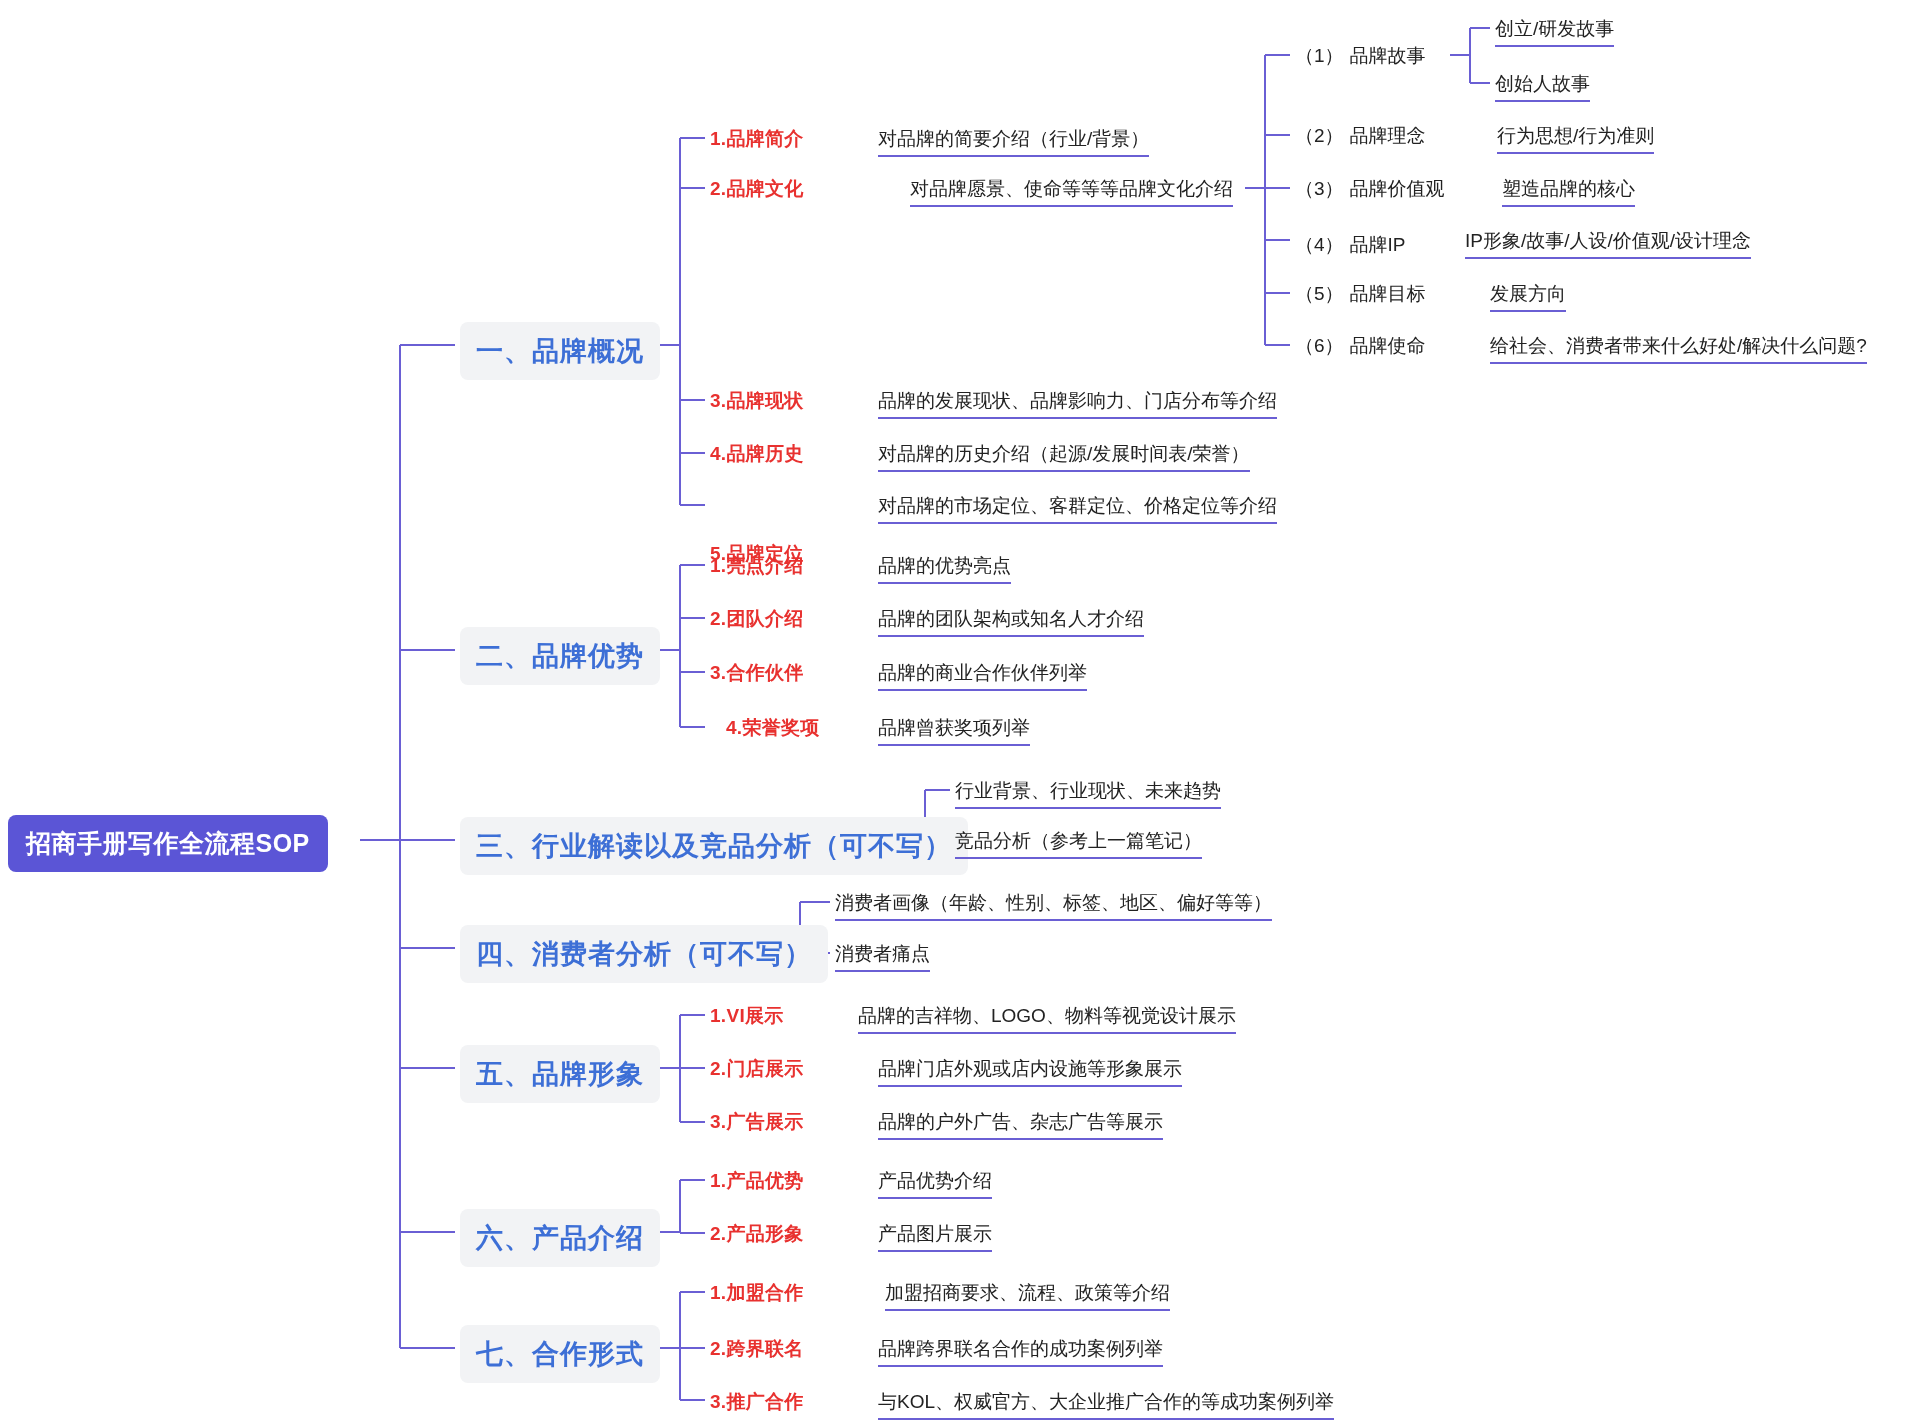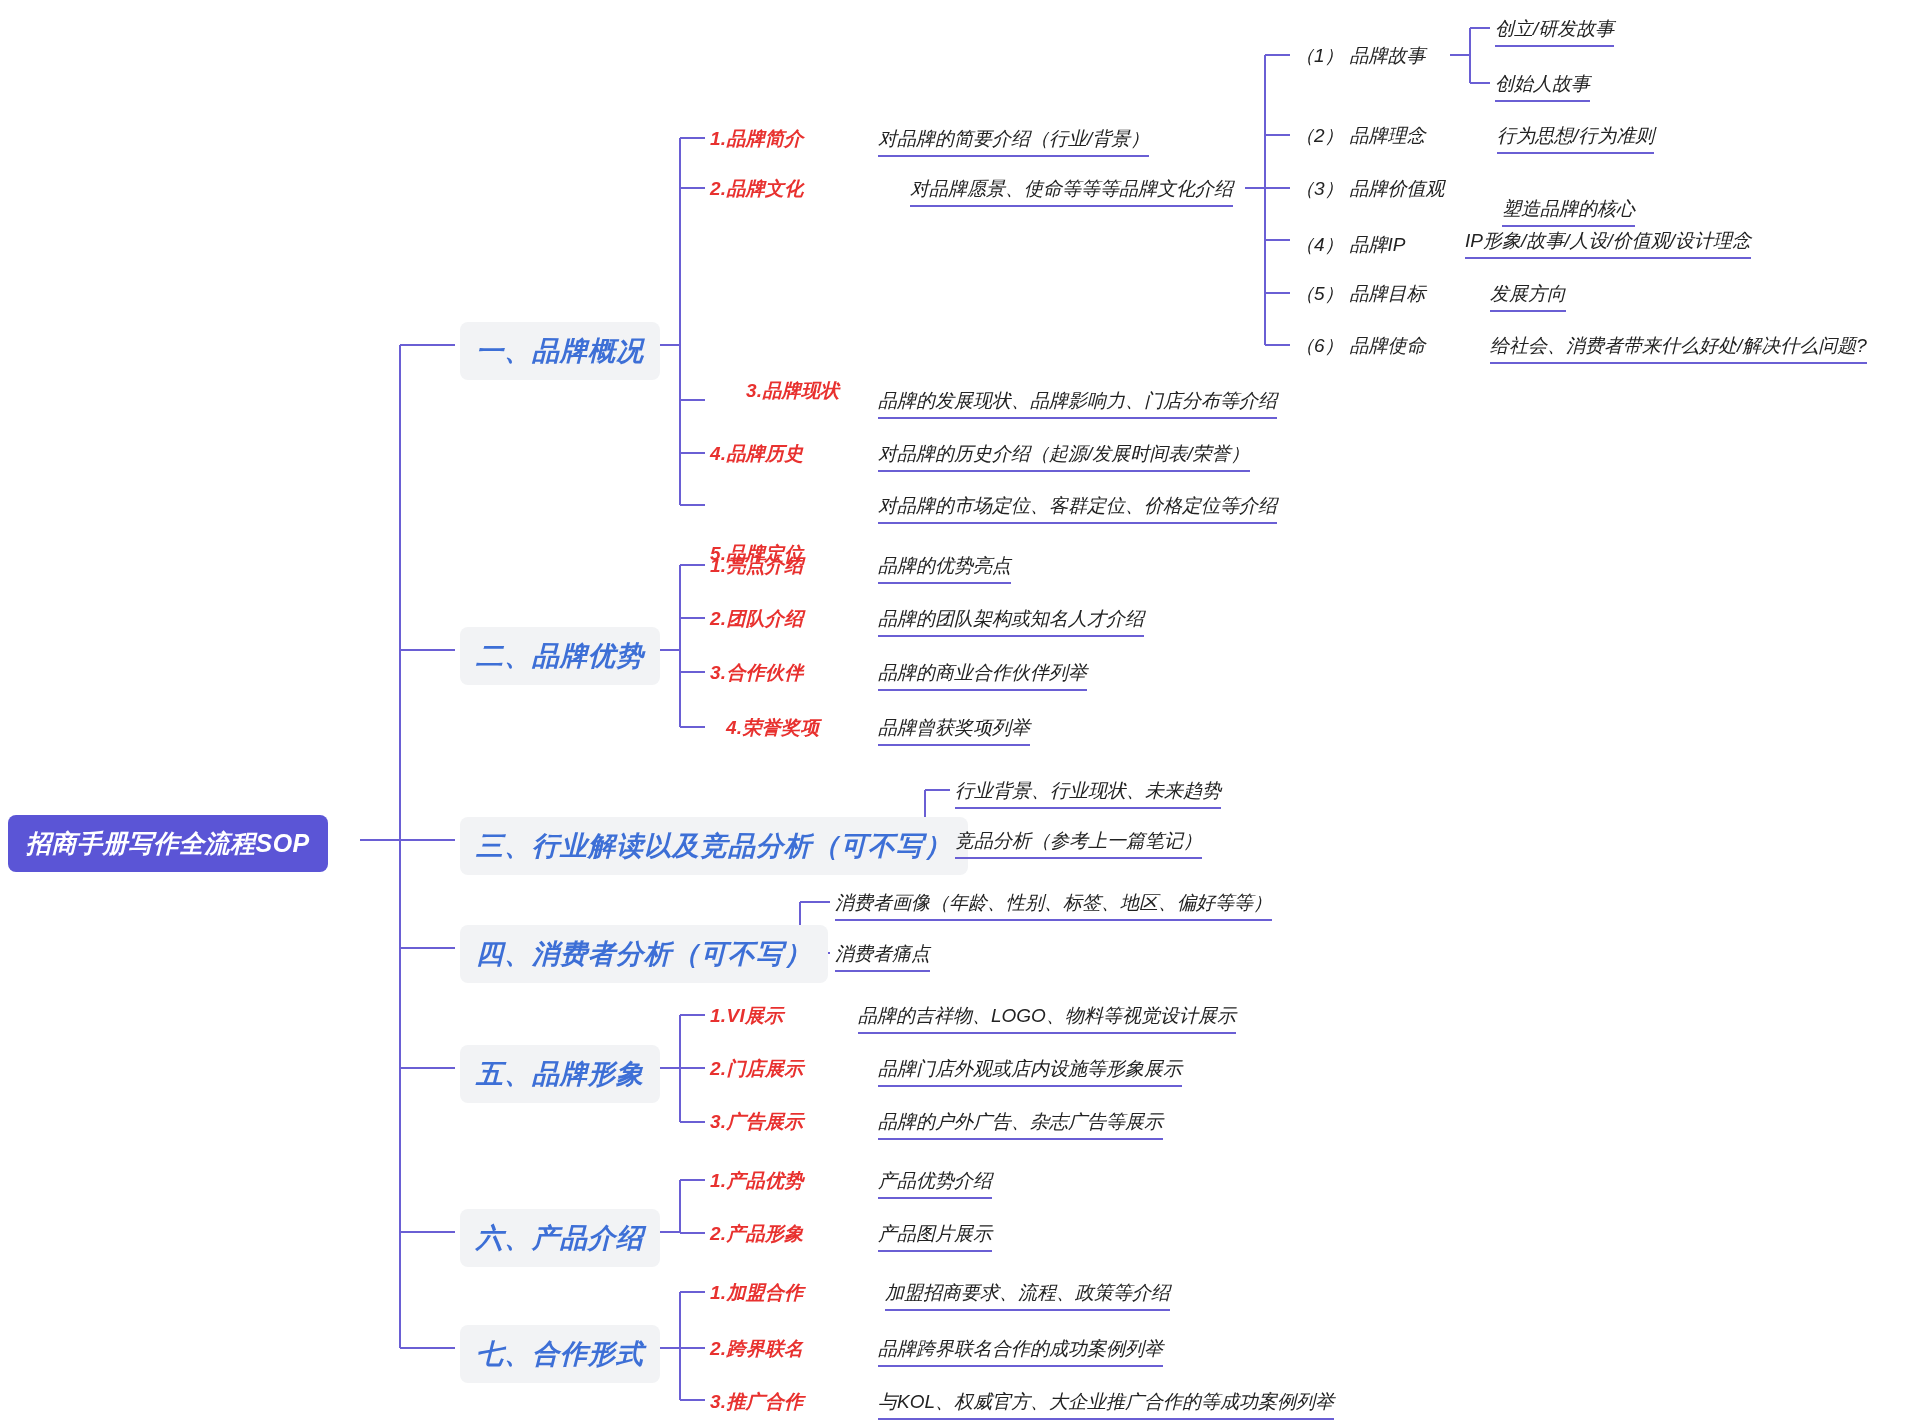--- a/index.html
+++ b/index.html
@@ -23,21 +23,20 @@
     left: 0;
     top: 0;
     width: 1920px;
     height: 1425px;
     pointer-events: none;
   }
   .node {
     position: absolute;
     white-space: nowrap;
     box-sizing: border-box;
-    font-style: italic;
   }
   
   .root-node {
     background: #5b55d6;
     color: #ffffff;
     font-size: 25px;
     font-weight: bold;
     border-radius: 8px;
     padding: 12px 18px;
     letter-spacing: 0.5px;
@@ -173,42 +172,42 @@
   <div class="node chapter" style="left:460px; top:1045px;">五、品牌形象</div>
   <div class="node chapter" style="left:460px; top:1209px;">六、产品介绍</div>
   <div class="node chapter" style="left:460px; top:1325px;">七、合作形式</div>
 
   <div class="node sub-red" style="left:710px; top:126px;">1.品牌简介</div>
   <div class="node desc desc-under" style="left:878px; top:126px;">对品牌的简要介绍（行业/背景）</div>
 
   <div class="node sub-red" style="left:710px; top:176px;">2.品牌文化</div>
   <div class="node desc desc-under" style="left:910px; top:176px;">对品牌愿景、使命等等等品牌文化介绍</div>
 
-  <div class="node sub-red" style="left:710px; top:378px;margin-left:36px;">3.品牌现状</div>
+  <div class="node sub-red" style="left:710px; top:388px;">3.品牌现状</div>
   <div class="node desc desc-under" style="left:878px; top:388px;">品牌的发展现状、品牌影响力、门店分布等介绍</div>
 
   <div class="node sub-red" style="left:710px; top:441px;">4.品牌历史</div>
   <div class="node desc desc-under" style="left:878px; top:441px;">对品牌的历史介绍（起源/发展时间表/荣誉）</div>
 
   <div class="node sub-red" style="left:710px; top:493px;margin-top:48px;">5.品牌定位</div>
   <div class="node desc desc-under" style="left:878px; top:493px;">对品牌的市场定位、客群定位、价格定位等介绍</div>
 
   <div class="node numbered" style="left:1295px; top:43px;">
     <span class="num">（1）</span><span>品牌故事</span>
   </div>
 
   <div class="node numbered" style="left:1295px; top:123px;">
     <span class="num">（2）</span><span>品牌理念</span>
   </div>
   <div class="node desc desc-under" style="left:1497px; top:123px;">行为思想/行为准则</div>
 
   <div class="node numbered" style="left:1295px; top:176px;">
     <span class="num">（3）</span><span>品牌价值观</span>
   </div>
-  <div class="node desc desc-under" style="left:1502px; top:176px;margin-top:20px;">塑造品牌的核心</div>
+  <div class="node desc desc-under" style="left:1502px; top:176px;">塑造品牌的核心</div>
 
   <div class="node numbered" style="left:1295px; top:232px;">
     <span class="num">（4）</span><span>品牌IP</span>
   </div>
   <div class="node desc desc-under" style="left:1465px; top:228px;">IP形象/故事/人设/价值观/设计理念</div>
 
   <div class="node numbered" style="left:1295px; top:281px;">
     <span class="num">（5）</span><span>品牌目标</span>
   </div>
   <div class="node desc desc-under" style="left:1490px; top:281px;">发展方向</div>

